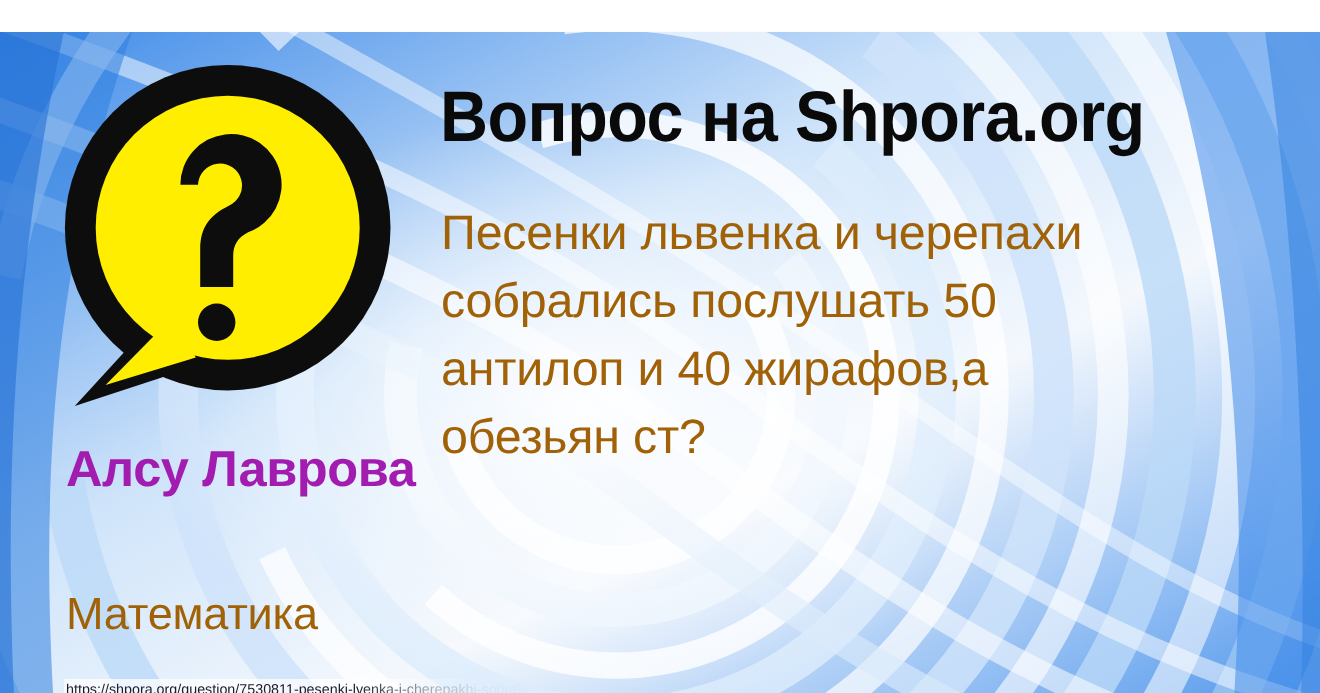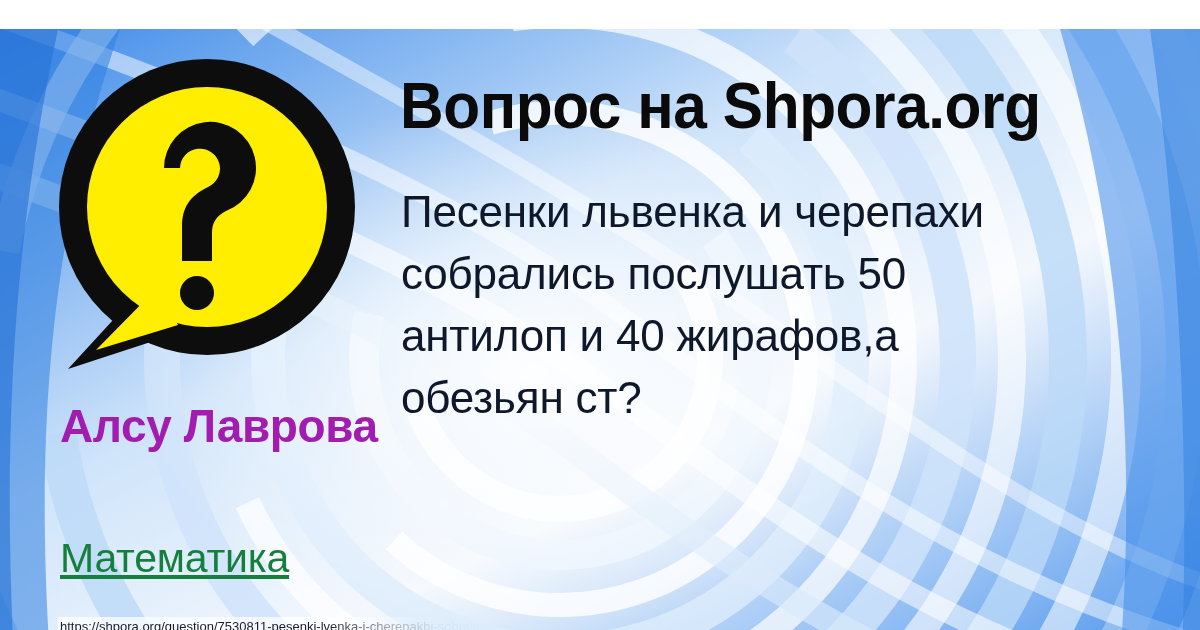--- a/index.html
+++ b/index.html
@@ -32,37 +32,36 @@
     position:absolute;left:400px;top:44px;
     font-size:65px;line-height:1.0;
     font-weight:bold;color:#0a0a0a;
     letter-spacing:-0.5px;
     transform:scaleX(0.93);transform-origin:left top;
     white-space:nowrap;
   }
   #question{
     position:absolute;left:401px;top:152px;width:660px;
     font-size:44px;line-height:62px;
-    font-weight:400;color:#0f172a;
+    font-weight:400;color:#a16207;
     letter-spacing:-0.2px;
   }
 
   
   #author{
     position:absolute;left:60px;top:372px;width:330px;
     font-size:46px;line-height:50px;
     font-weight:bold;color:#a21caf;
     letter-spacing:-0.4px;
   }
   #subject{
     position:absolute;left:60px;top:505px;
     font-size:41px;line-height:48px;
-    font-weight:400;color:#15803d;
+    font-weight:400;color:#a16207;
     letter-spacing:-0.2px;
-    text-decoration:underline;
   }
 
   
   #urlbar{
     position:absolute;left:10px;top:588px;width:1200px;height:20px;
     overflow:hidden;pointer-events:auto;
   }
   #urlbar .urltext{
     position:absolute;left:48px;top:0px;
     font-size:13px;line-height:20px;

